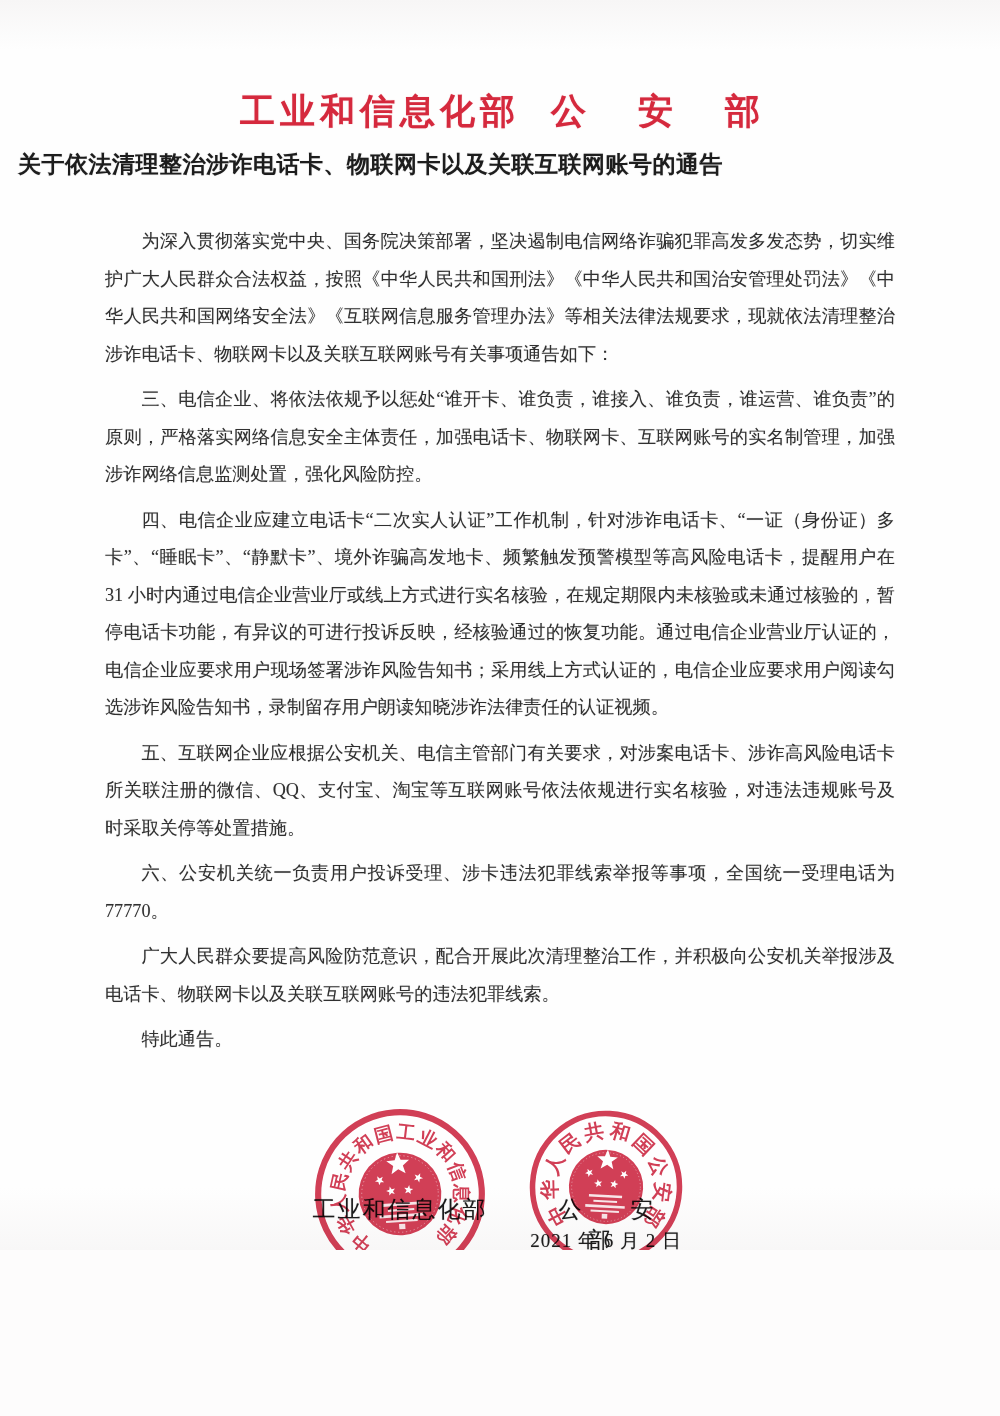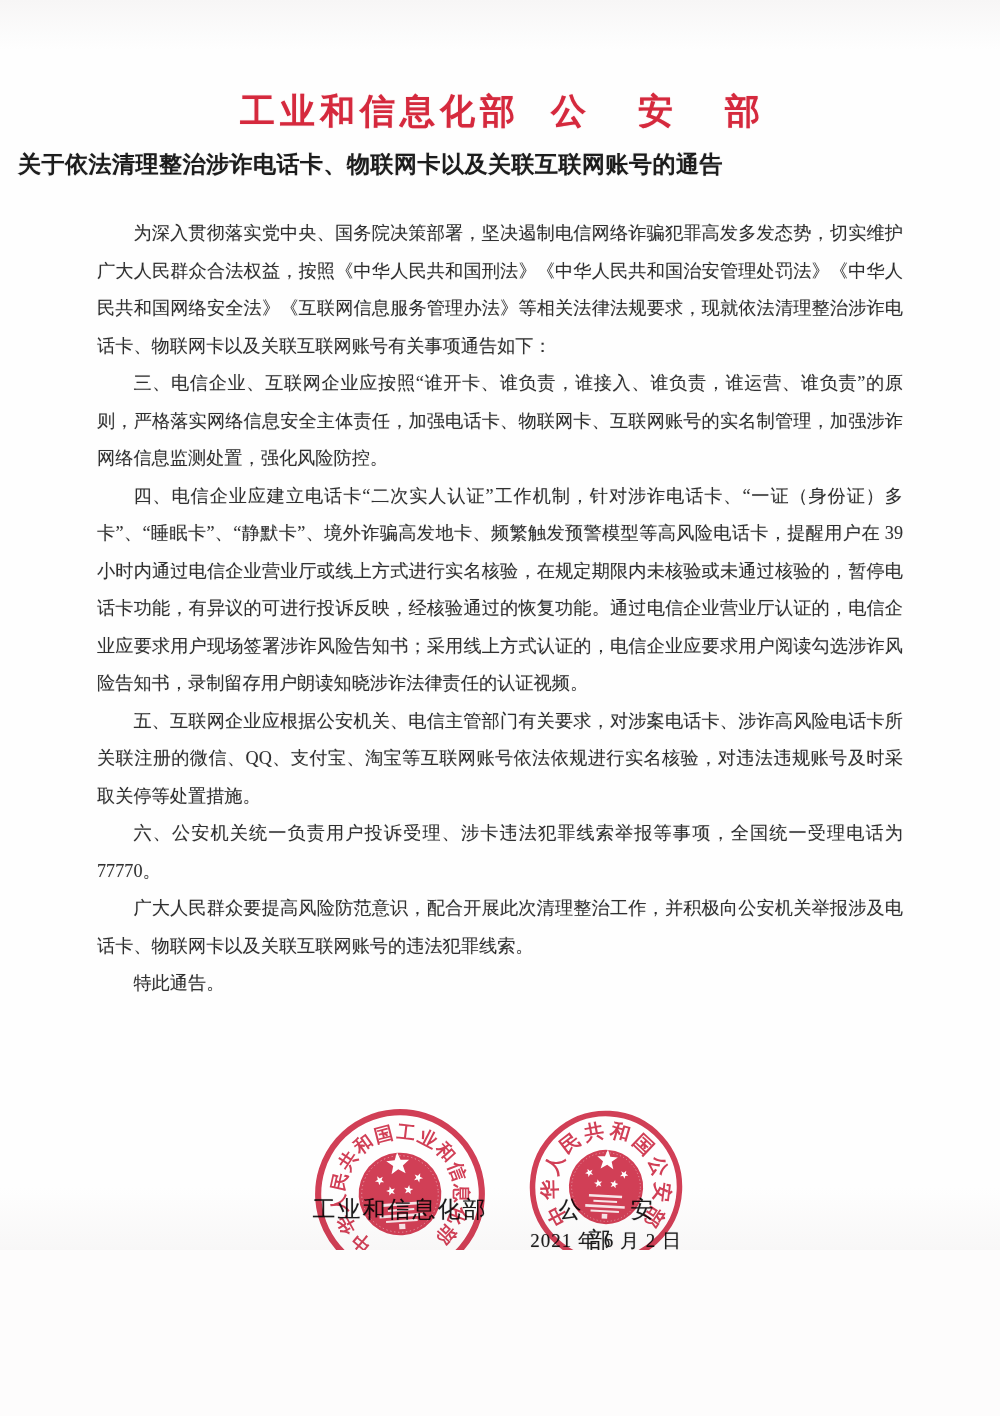--- a/index.html
+++ b/index.html
@@ -17,21 +17,21 @@
   .org1 { letter-spacing:5px; margin-right:-5px; }
   .org2 { letter-spacing:52px; margin-right:-52px; }
 
   .doc-title { position:absolute; top:149px; left:18px; width:1000px; text-align:left;
                font-size:23px; font-weight:bold; color:#1d1d1d; letter-spacing:.5px;
                text-shadow:0 0 1px rgba(40,40,40,.35); }
 
   .body-text { position:absolute; top:215px; left:97px; width:806px;
                font-size:18.2px; line-height:37.5px; text-align:justify;
                color:var(--ink); text-shadow:0 0 1px rgba(70,70,70,.28); }
-  .body-text p { margin:0; text-indent:2em; }
+  .body-text p { margin:8px; text-indent:2em; }
 
   .sig { position:absolute; color:#1c1c1c; z-index:2; text-shadow:0 0 1px rgba(30,30,30,.4); }
   .sig-org1 { top:1194px; left:312px; width:176px; text-align:center;
               font-size:23px; letter-spacing:2px; }
   .sig-org2 { top:1194px; left:527px; width:158px; text-align:center;
               font-size:23px; letter-spacing:13px; text-indent:13px; }
   .sig-date { top:1228px; left:527px; width:158px; text-align:center;
               font-size:19px; letter-spacing:1px; }
 
   .seal { position:absolute; z-index:3; mix-blend-mode:multiply; opacity:.95;
@@ -48,22 +48,22 @@
 
   <div class="header-line">
     <span class="org1">工业和信息化部</span>
     <span class="org2">公安部</span>
   </div>
 
   <div class="doc-title">关于依法清理整治涉诈电话卡、物联网卡以及关联互联网账号的通告</div>
 
   <div class="body-text">
     <p>为深入贯彻落实党中央、国务院决策部署，坚决遏制电信网络诈骗犯罪高发多发态势，切实维护广大人民群众合法权益，按照《中华人民共和国刑法》《中华人民共和国治安管理处罚法》《中华人民共和国网络安全法》《互联网信息服务管理办法》等相关法律法规要求，现就依法清理整治涉诈电话卡、物联网卡以及关联互联网账号有关事项通告如下：</p>
-    <p>三、电信企业、互联网企业应按照“谁开卡、谁负责，谁接入、谁负责，谁运营、谁负责”的原则，严格落实网络信息安全主体责任，加强电话卡、物联网卡、互联网账号的实名制管理，加强涉诈网络信息监测处置，强化风险防控。</p>
-    <p>四、电信企业应建立电话卡“二次实人认证”工作机制，针对涉诈电话卡、“一证（身份证）多卡”、“睡眠卡”、“静默卡”、境外诈骗高发地卡、频繁触发预警模型等高风险电话卡，提醒用户在 39 小时内通过电信企业营业厅或线上方式进行实名核验，在规定期限内未核验或未通过核验的，暂停电话卡功能，有异议的可进行投诉反映，经核验通过的恢复功能。通过电信企业营业厅认证的，电信企业应要求用户现场签署涉诈风险告知书；采用线上方式认证的，电信企业应要求用户阅读勾选涉诈风险告知书，录制留存用户朗读知晓涉诈法律责任的认证视频。</p>
+    <p>三、电信企业、将依法依规予以惩处“谁开卡、谁负责，谁接入、谁负责，谁运营、谁负责”的原则，严格落实网络信息安全主体责任，加强电话卡、物联网卡、互联网账号的实名制管理，加强涉诈网络信息监测处置，强化风险防控。</p>
+    <p>四、电信企业应建立电话卡“二次实人认证”工作机制，针对涉诈电话卡、“一证（身份证）多卡”、“睡眠卡”、“静默卡”、境外诈骗高发地卡、频繁触发预警模型等高风险电话卡，提醒用户在 31 小时内通过电信企业营业厅或线上方式进行实名核验，在规定期限内未核验或未通过核验的，暂停电话卡功能，有异议的可进行投诉反映，经核验通过的恢复功能。通过电信企业营业厅认证的，电信企业应要求用户现场签署涉诈风险告知书；采用线上方式认证的，电信企业应要求用户阅读勾选涉诈风险告知书，录制留存用户朗读知晓涉诈法律责任的认证视频。</p>
     <p>五、互联网企业应根据公安机关、电信主管部门有关要求，对涉案电话卡、涉诈高风险电话卡所关联注册的微信、QQ、支付宝、淘宝等互联网账号依法依规进行实名核验，对违法违规账号及时采取关停等处置措施。</p>
     <p>六、公安机关统一负责用户投诉受理、涉卡违法犯罪线索举报等事项，全国统一受理电话为 77770。</p>
     <p>广大人民群众要提高风险防范意识，配合开展此次清理整治工作，并积极向公安机关举报涉及电话卡、物联网卡以及关联互联网账号的违法犯罪线索。</p>
     <p>特此通告。</p>
   </div>
 
   <div class="sig sig-org1">工业和信息化部</div>
   <div class="sig sig-org2">公　安　部</div>
   <div class="sig sig-date">2021 年 6 月 2 日</div>
 

